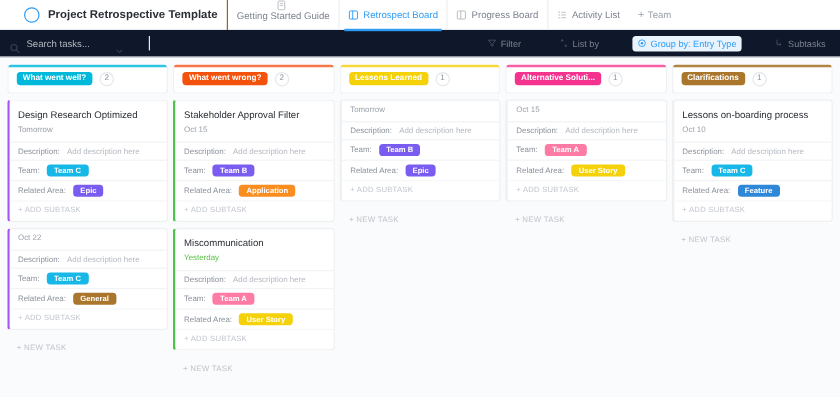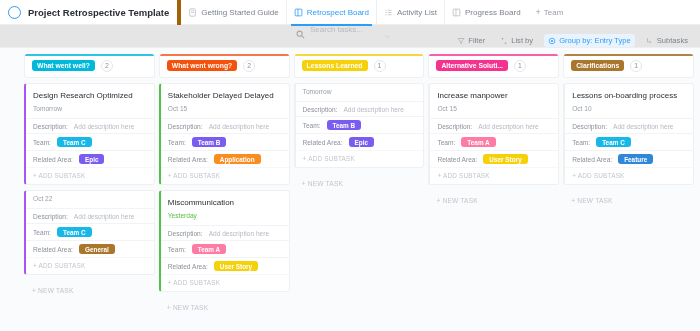--- a/index.html
+++ b/index.html
@@ -11,21 +11,21 @@
     -webkit-font-smoothing: antialiased;
   }
 
   
   .header {
     height: 25px;
     display: flex;
     align-items: center;
     border-bottom: 1px solid #eceef1;
     background: #fff;
-    padding-left: 8px;
+    padding-left: 20px;
   }
   .logo-circle {
     width: 13px; height: 13px;
     border: 1.8px solid #2f9cf4;
     border-radius: 50%;
     flex: 0 0 auto;
   }
   .doc-title {
     font-size: 9.5px;
     font-weight: bold;
@@ -35,21 +35,21 @@
   }
   .tabs { display: flex; align-items: center; margin-left: 8px; height: 25px; }
   .tab {
     display: flex; align-items: flex-start;
     padding: 0 7px;
     height: 25px;
     position: relative;
     border-left: 1px solid #eceef1;
     align-items: center;
   }
-  .tab:first-child { border-left: 4px solid #a16207; }
+  .tab:first-child { border-left: 1px solid #a16207; flex-direction: column; }
   .tab-ico {
     width: 9px; height: 9px;
     margin-right: 4px;
     flex: 0 0 auto;
     position: relative;
     opacity: .55;
   }
   .tab-ico svg { display: block; }
   .tab-label {
     font-size: 8px;
@@ -68,64 +68,63 @@
   .tab-add { display: flex; align-items: center; padding: 0 8px; }
   .tab-add .plus { font-size: 9px; color: #9aa0aa; margin-right: 3px; }
   .tab-add .lbl { font-size: 8px; color: #9aa0aa; }
 
   
   .toolbar {
     height: 23px;
     display: flex;
     align-items: center;
     border-bottom: 1px solid #eceef1;
-    background: #e5e5e5;
+    background: #0f172a;
     padding: 0 8px;
-    flex-direction: column;
   }
   .search-wrap {
     display: flex; align-items: center;
     width: 108px;
     flex: 0 0 auto;
   }
   .search-ico { width: 9px; height: 9px; flex: 0 0 auto; opacity: .45; }
   .search-input {
     border: none; outline: none;
     font-size: 8px;
     color: #7c828d;
     margin-left: 5px;
     width: 74px;
     background: transparent;
     font-family: "Liberation Sans", sans-serif;
   }
   .search-input::placeholder { color: #b4b9c1; }
   .chev { width: 7px; height: 7px; opacity: .4; }
   .tb-divider { width: 1px; height: 12px; background: #e8eaee; margin: 0 8px; }
-  .toolbar-right { margin-left: auto; display: flex; align-items: flex-end; gap: 7px; }
+  .toolbar-right { margin-left: auto; display: flex; align-items: flex-end; gap: 24px; }
   .tb-btn {
     display: flex; align-items: center;
     font-size: 7.6px;
     color: #7c828d;
     padding: 2px 4px;
     border-radius: 3px;
     white-space: nowrap;
   }
   .tb-btn .ti { width: 8px; height: 8px; margin-right: 3px; opacity: .6; flex: 0 0 auto; }
   .tb-btn.active {
     background: #e8f3fe;
     color: #2f9cf4;
   }
   .tb-btn.active .ti { opacity: 1; }
 
   
   .board {
     display: flex;
     background: #fafbfc;
     height: 283px;
-    padding: 6px 6px 0 24px;
+    padding: 6px 6px 0 6px;
     gap: 4px;
   }
   .column {
     flex: 1 1 0;
     min-width: 0;
     display: flex;
     flex-direction: column;
   }
   .col-head {
     background: #fff;
@@ -250,38 +249,38 @@
           <svg viewBox="0 0 16 16" width="9" height="9">
             <rect x="2" y="2" width="12" height="12" rx="1.5" fill="none" stroke="#2f9cf4" stroke-width="1.4"></rect>
             <line x1="7" y1="2" x2="7" y2="14" stroke="#2f9cf4" stroke-width="1.4"></line>
           </svg>
         </span>
         <span class="tab-label">Retrospect Board</span>
       </div>
       <div class="tab">
         <span class="tab-ico">
           <svg viewBox="0 0 16 16" width="9" height="9">
+            <rect x="2" y="2" width="12" height="12" rx="1.5" fill="none" stroke="#7c828d" stroke-width="1.4"></rect>
+            <line x1="7" y1="2" x2="7" y2="14" stroke="#7c828d" stroke-width="1.4"></line>
+          </svg>
+        </span>
+        <span class="tab-label">Progress Board</span>
+      </div>
+      <div class="tab">
+        <span class="tab-ico">
+          <svg viewBox="0 0 16 16" width="9" height="9">
             <circle cx="3.5" cy="4" r="1.1" fill="#7c828d"></circle>
             <circle cx="3.5" cy="8" r="1.1" fill="#7c828d"></circle>
             <circle cx="3.5" cy="12" r="1.1" fill="#7c828d"></circle>
             <line x1="6.5" y1="4" x2="13.5" y2="4" stroke="#7c828d" stroke-width="1.3"></line>
             <line x1="6.5" y1="8" x2="13.5" y2="8" stroke="#7c828d" stroke-width="1.3"></line>
             <line x1="6.5" y1="12" x2="13.5" y2="12" stroke="#7c828d" stroke-width="1.3"></line>
           </svg>
         </span>
         <span class="tab-label">Activity List</span>
-      </div>
-      <div class="tab">
-        <span class="tab-ico">
-          <svg viewBox="0 0 16 16" width="9" height="9">
-            <rect x="2" y="2" width="12" height="12" rx="1.5" fill="none" stroke="#7c828d" stroke-width="1.4"></rect>
-            <line x1="7" y1="2" x2="7" y2="14" stroke="#7c828d" stroke-width="1.4"></line>
-          </svg>
-        </span>
-        <span class="tab-label">Progress Board</span>
       </div>
     </div>
   <div class="tab-add">
     <span class="plus">+</span>
     <span class="lbl">Team</span>
   </div>
 </div>
 
 <div class="toolbar">
   <div class="search-wrap">
@@ -375,21 +374,21 @@
      </div>
     </div>
     <div class="column">
       <div class="col-head">
        <div class="col-accent" style="background:#f4774a"></div>
        <span class="col-badge" style="background:#f4520c">What went wrong?</span>
        <span class="col-count">2</span>
      </div>
      <div class="col-body">
        <div class="card" style="border-left-color:#4fc24a">
-         <div class="card-title">Stakeholder Delayed Delayed</div>
+         <div class="card-title">Stakeholder Approval Filter</div>
          <div class="card-date">Oct 15</div>
          <div class="card-field">
            <span class="fld-label">Description:</span>
            <span class="fld-placeholder">Add  description here</span>
          </div>
          <div class="card-field">
            <span class="fld-label">Team:</span>
            <span class="pill" style="background:#7b5cf0">Team B</span>
          </div>
          <div class="card-field">
@@ -445,21 +444,20 @@
      </div>
     </div>
     <div class="column">
       <div class="col-head">
        <div class="col-accent" style="background:#f75fa6"></div>
        <span class="col-badge" style="background:#f4338f">Alternative Soluti...</span>
        <span class="col-count">1</span>
      </div>
      <div class="col-body">
        <div class="card" style="border-left-color:#eef0f2">
-         <div class="card-title">Increase manpower</div>
          <div class="card-date">Oct 15</div>
          <div class="card-field">
            <span class="fld-label">Description:</span>
            <span class="fld-placeholder">Add  description here</span>
          </div>
          <div class="card-field">
            <span class="fld-label">Team:</span>
            <span class="pill" style="background:#fd7ba4">Team A</span>
          </div>
          <div class="card-field">

